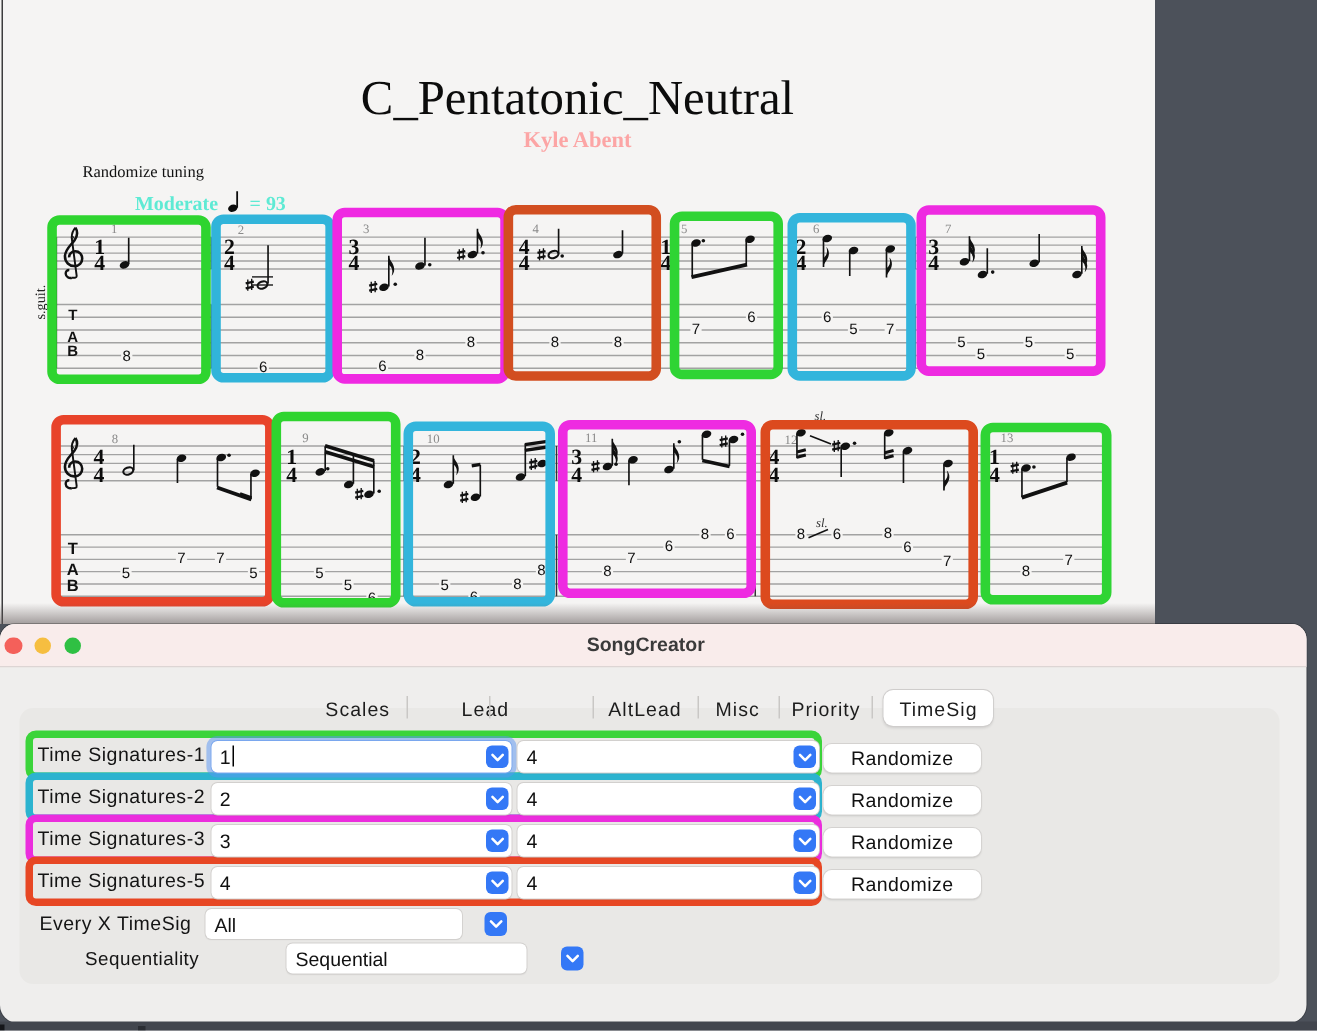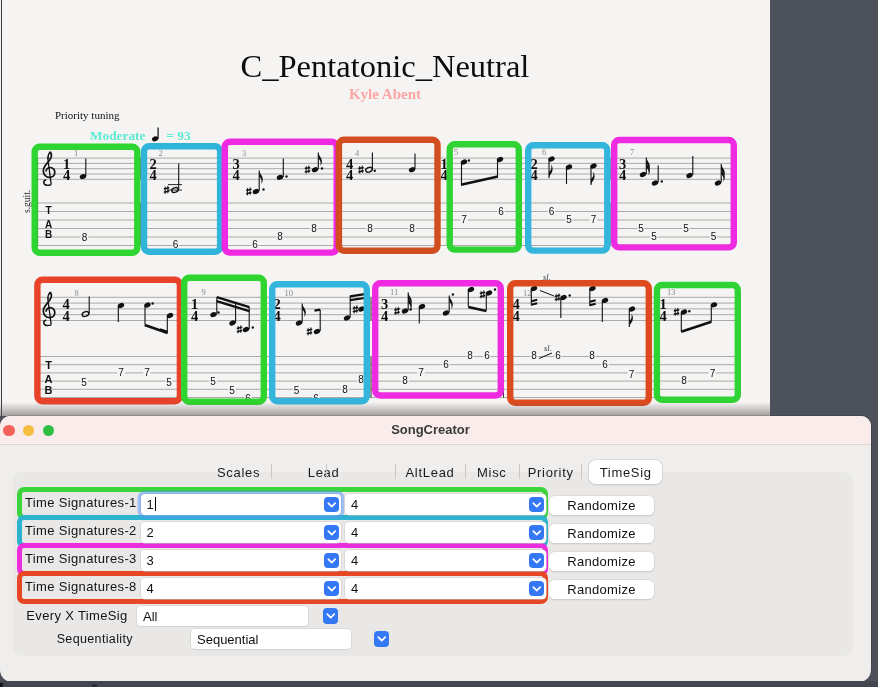--- a/index.html
+++ b/index.html
@@ -33,21 +33,21 @@
   box-shadow:0 0 0 0.6px #d4d2d0,0 1px 1.5px rgba(0,0,0,0.15);
   font-size:13px;letter-spacing:0.3px;color:#111;text-align:center;line-height:19.5px;}
 .rowbox{position:absolute;left:16.5px;width:521.5px;height:23px;border-radius:7px;border-style:solid;border-width:5.5px;}
 #botstrip{position:absolute;left:0;top:681px;width:878px;height:6px;background:#42464e;}
 </style></head><body>
 <div id="stage">
 <div id="page"></div>
 <div id="leftline"></div>
 <div id="title1" class="ser">C_Pentatonic_Neutral</div>
 <div id="title2" class="ser">Kyle Abent</div>
-<div id="stdtun" class="ser">Priority tuning</div>
+<div id="stdtun" class="ser">Randomize tuning</div>
 <div id="tempo" class="ser">Moderate&nbsp;&nbsp;<svg width="11" height="15" viewBox="0 0 11 15" style="vertical-align:-2px">
         <ellipse cx="3.2" cy="11.8" rx="3.2" ry="2.4" transform="rotate(-20 3.2 11.8)" fill="#0c0c0c"></ellipse>
         <line x1="6.1" y1="11.5" x2="6.1" y2="0.5" stroke="#0c0c0c" stroke-width="1.2"></line>
       </svg> = 93</div>
 <svg id="music" style="position:absolute;left:0;top:0" width="770" height="416" viewBox="0 0 770 416">
 <line x1="37.5" y1="158.1" x2="735.0" y2="158.1" stroke="#a2a2a2" stroke-width="0.9"></line>
 <line x1="37.5" y1="163.4" x2="735.0" y2="163.4" stroke="#a2a2a2" stroke-width="0.9"></line>
 <line x1="37.5" y1="168.7" x2="735.0" y2="168.7" stroke="#a2a2a2" stroke-width="0.9"></line>
 <line x1="37.5" y1="174.0" x2="735.0" y2="174.0" stroke="#a2a2a2" stroke-width="0.9"></line>
 <line x1="37.5" y1="179.3" x2="735.0" y2="179.3" stroke="#a2a2a2" stroke-width="0.9"></line>
@@ -510,21 +510,21 @@
           <path d="M4.3 6.2 L7.75 9.7 L11.2 6.2" stroke="#fff" stroke-width="1.7" fill="none" stroke-linecap="round" stroke-linejoin="round"></path>
         </svg></span>
     </div>
 <div class="combo" style="left:345px;top:550px;width:201px;">
       <span class="val">4</span>
       <span class="cbtn" style="left:183.5px;"><svg width="15.5" height="15.5" viewBox="0 0 15.5 15.5">
           <path d="M4.3 6.2 L7.75 9.7 L11.2 6.2" stroke="#fff" stroke-width="1.7" fill="none" stroke-linecap="round" stroke-linejoin="round"></path>
         </svg></span>
     </div>
 <div class="rand" style="top:551.5px;">Randomize</div>
-<div class="rowlab" style="left:25px;top:579.3px;">Time Signatures-8</div>
+<div class="rowlab" style="left:25px;top:579.3px;">Time Signatures-5</div>
 <div class="combo" style="left:140.5px;top:578px;width:200.5px;">
       <span class="val">4</span>
       <span class="cbtn" style="left:183px;"><svg width="15.5" height="15.5" viewBox="0 0 15.5 15.5">
           <path d="M4.3 6.2 L7.75 9.7 L11.2 6.2" stroke="#fff" stroke-width="1.7" fill="none" stroke-linecap="round" stroke-linejoin="round"></path>
         </svg></span>
     </div>
 <div class="combo" style="left:345px;top:578px;width:201px;">
       <span class="val">4</span>
       <span class="cbtn" style="left:183.5px;"><svg width="15.5" height="15.5" viewBox="0 0 15.5 15.5">
           <path d="M4.3 6.2 L7.75 9.7 L11.2 6.2" stroke="#fff" stroke-width="1.7" fill="none" stroke-linecap="round" stroke-linejoin="round"></path>

